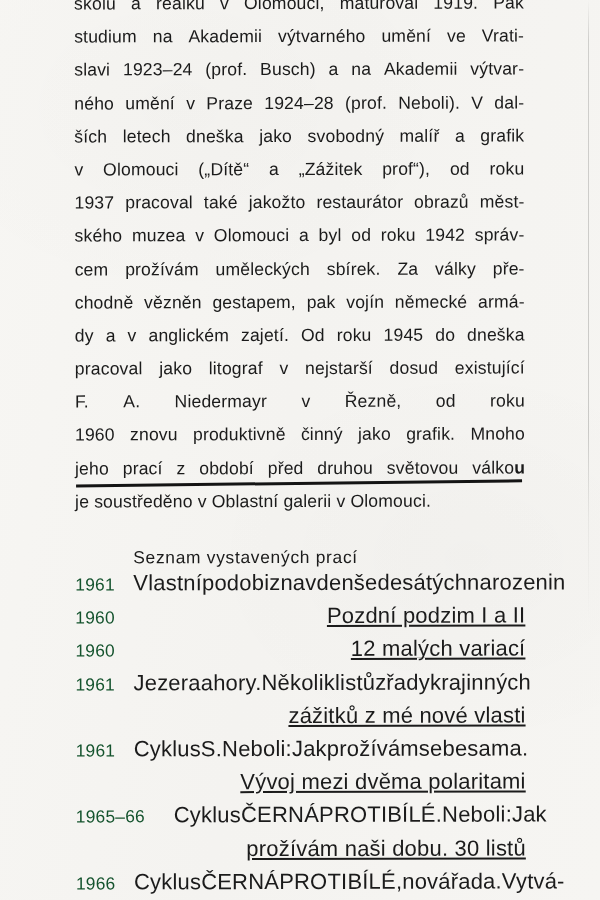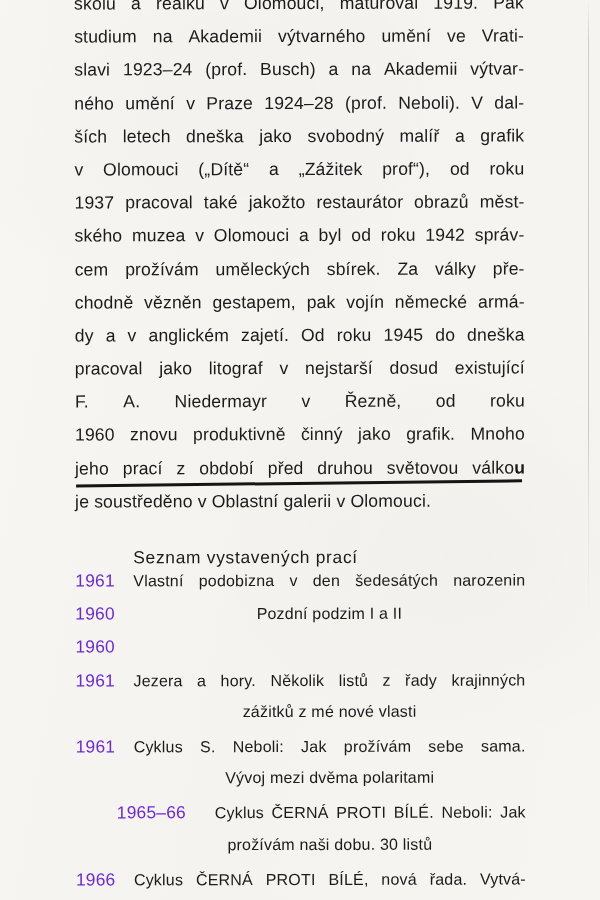--- a/index.html
+++ b/index.html
@@ -112,39 +112,38 @@
     width: 450px;
   }
   .work-row {
     display: flex;
     align-items: baseline;
     height: 33.2px;
   }
   .work-year {
     flex: 0 0 auto;
     width: 58px;
-    color: #6d28d9;
+    color: #14532d;
     font-size: 17.4px;
     letter-spacing: 0.2px;
     white-space: pre;
   }
   .work-year.wide {
     width: 98px;
-    margin-left: 41px;
   }
   .work-title {
     flex: 1 1 auto;
     display: flex;
     color: #1b1b1b;
-    font-size: 16px;
+    font-size: 22px;
     letter-spacing: 0.2px;
     white-space: pre;
   }
   .work-title.just { justify-content: space-between; }
-  .work-title.flow { justify-content: center; }
+  .work-title.flow { justify-content: flex-end; text-decoration: underline; }
 
   
   .work-cont {
     display: flex;
     align-items: baseline;
     height: 33.2px;
     padding-left: 58px;
   }
   .work-cont .work-title { flex: 1 1 auto; }
 
@@ -190,20 +189,21 @@
         <div class="work-row">
           <div class="work-year">1961</div>
           <div class="work-title just"><span class="w">Vlastní</span><span class="w">podobizna</span><span class="w">v</span><span class="w">den</span><span class="w">šedesátých</span><span class="w">narozenin</span></div>
         </div>
         <div class="work-row">
           <div class="work-year">1960</div>
           <div class="work-title last flow"><span class="w">Pozdní podzim I a II</span></div>
         </div>
         <div class="work-row">
           <div class="work-year">1960</div>
+          <div class="work-title last flow"><span class="w">12 malých variací</span></div>
         </div>
         <div class="work-row">
           <div class="work-year">1961</div>
           <div class="work-title just"><span class="w">Jezera</span><span class="w">a</span><span class="w">hory.</span><span class="w">Několik</span><span class="w">listů</span><span class="w">z</span><span class="w">řady</span><span class="w">krajinných</span></div>
         </div>
         <div class="work-cont">
           <div class="work-title last flow"><span class="w">zážitků z mé nové vlasti</span></div>
         </div>
         <div class="work-row">
           <div class="work-year">1961</div>

